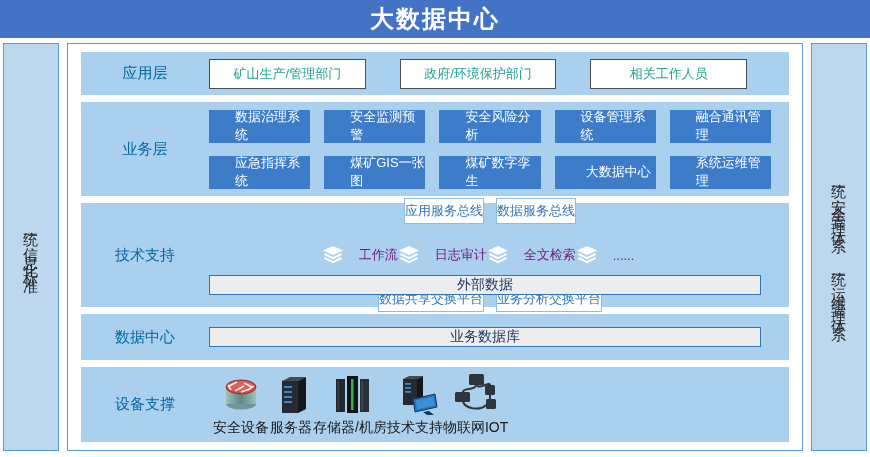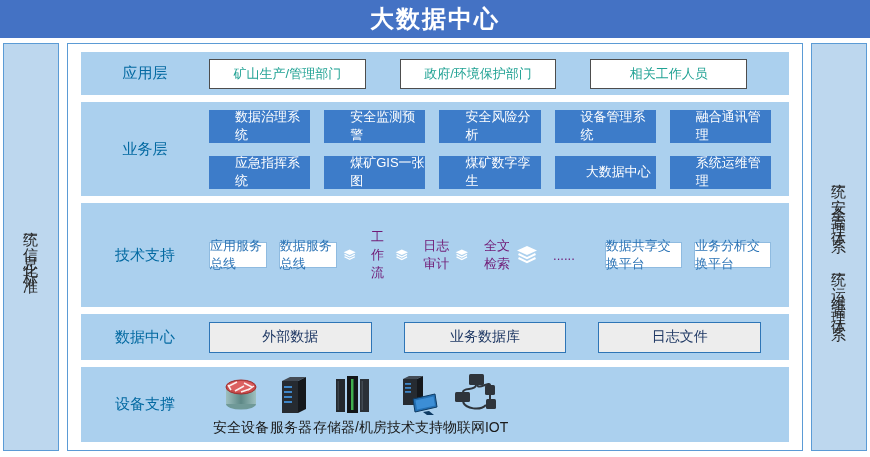--- a/index.html
+++ b/index.html
@@ -32,32 +32,32 @@
     color: #21A294; font-size: 13px; display: flex; align-items: center;
     justify-content: center; }
 
   .band-business { height: 94px; }
   .biz-content { display: flex; flex-direction: column; gap: 13px; margin-right: 18px; }
   .biz-row { display: flex; gap: 14px; }
   .biz-btn { flex: 1; height: 33px; background: #3D7CC9; color: #fff;
     font-size: 13px; display: flex; align-items: center; justify-content: center; padding-left: 26px; }
 
   .band-tech { height: 104px; }
-  .tech-content { display: flex; flex-direction: row; gap: 2px; margin-right: 18px; }
+  .tech-content { display: flex; flex-direction: column; gap: 18px; margin-right: 18px; align-items: center; }
   .tech-row { display: flex; gap: 12px; }
   .tech-box { flex: 1; height: 26px; background: #fff; border: 1px solid #8FBBE0;
     color: #2E75B6; font-size: 13px; display: flex; align-items: center;
     justify-content: center; }
   .mw-row { display: flex; align-items: center; justify-content: space-between;
     padding: 0 28px 0 4px; height: 26px; }
   .mw-item { display: flex; align-items: center; gap: 15px; }
   .mw-item span { font-size: 13px; color: #701a75; }
 
   .band-data { height: 46px; }
-  .data-content { display: flex; gap: 32px; margin-right: 28px; }
+  .data-content { display: flex; gap: 32px; margin-right: 28px; flex-direction: column; }
   .data-box { flex: 1; height: 31px; background: #EDEDED; border: 1px solid #2E75B6;
     color: #1F3864; font-size: 14px; display: flex; align-items: center;
     justify-content: center; }
 
   .band-equip { flex: 1; }
   .equip-content { display: flex; justify-content: flex-start;
     margin-right: 34px; padding-left: 4px; }
   .equip-item { display: flex; flex-direction: column; align-items: center; gap: 3px; }
   .equip-item .ico { height: 44px; display: flex; align-items: flex-end; }
   .equip-item span { font-size: 14px; color: #1a1a1a; }

